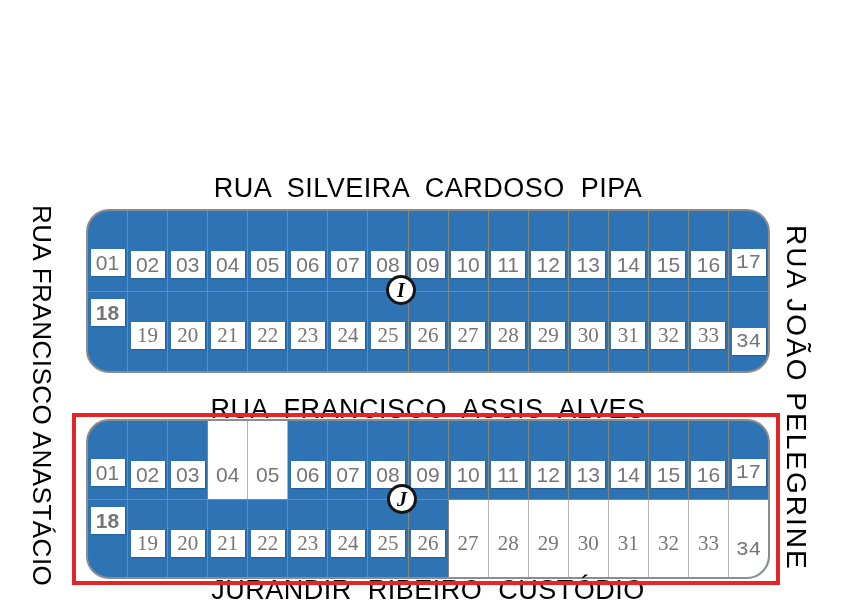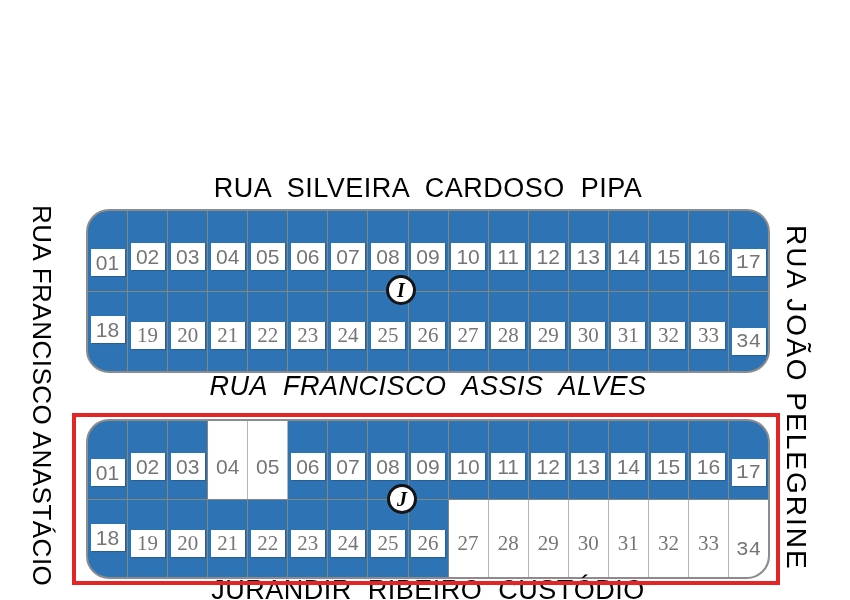--- a/index.html
+++ b/index.html
@@ -7,21 +7,21 @@
   .canvas {
     position:relative; width:850px; height:600px; background:#ffffff;
     font-family:"Liberation Sans", sans-serif; overflow:hidden;margin-top:43px;
   }
   .title {
     position:absolute; left:86px; width:684px; text-align:center;
     color:#000; font-size:27px; letter-spacing:0.5px; word-spacing:8px;
     white-space:nowrap;
   }
   .title-top    { top:130px; }
-  .title-middle { top:328px;font-style:italic; }
+  .title-middle { top:351px; }
   .title-bottom { top:532px; }
   .vstreet {
     position:absolute; writing-mode:vertical-rl; text-orientation:mixed;
     color:#000; white-space:nowrap;
   }
   .vstreet-left  { left:26px;  top:162px; font-size:26px; letter-spacing:0.5px; }
   .vstreet-right { left:780px; top:182px; font-size:28px; letter-spacing:2px; }
 
   .block {
     position:absolute; display:flex; flex-direction:column;
@@ -37,24 +37,24 @@
   .cell:last-child { border-right:none;font-family:Liberation Mono, monospace; }
   .cell.vacant { background:var(--vacant,#ffffff); border-right-color:#b5b5b5; }
 
   .tag {
     position:absolute; left:50%; transform:translateX(-50%);
     width:34px; height:27px; line-height:27px; text-align:center;
     background:#ffffff; color:var(--number,#757575);
     font-size:21px; box-shadow:1px 1px 1px rgba(0,0,0,0.18);
   }
   .cell.vacant .tag { background:transparent; box-shadow:none; }
-  .t-norm   { top:32px; }
+  .t-norm   { top:40px; }
   .t-corner { top:38px; }
   .b-norm   { top:30px;font-family:Liberation Serif, serif; }
-  .b-first  { top:24px;  }
+  .b-first  { top:7px;font-weight:bold;  }
   .b-corner { top:36px; }
 
   .marker {
     position:absolute; width:30px; height:30px; border-radius:50%;
     background:#ffffff; border:3px solid #151515;
     display:flex; align-items:center; justify-content:center;
     font-family:"Liberation Serif", serif; font-style:italic; font-weight:bold;
     font-size:20px; color:#000; z-index:5;
   }
   #marker-I { left:386px; top:232px; }

